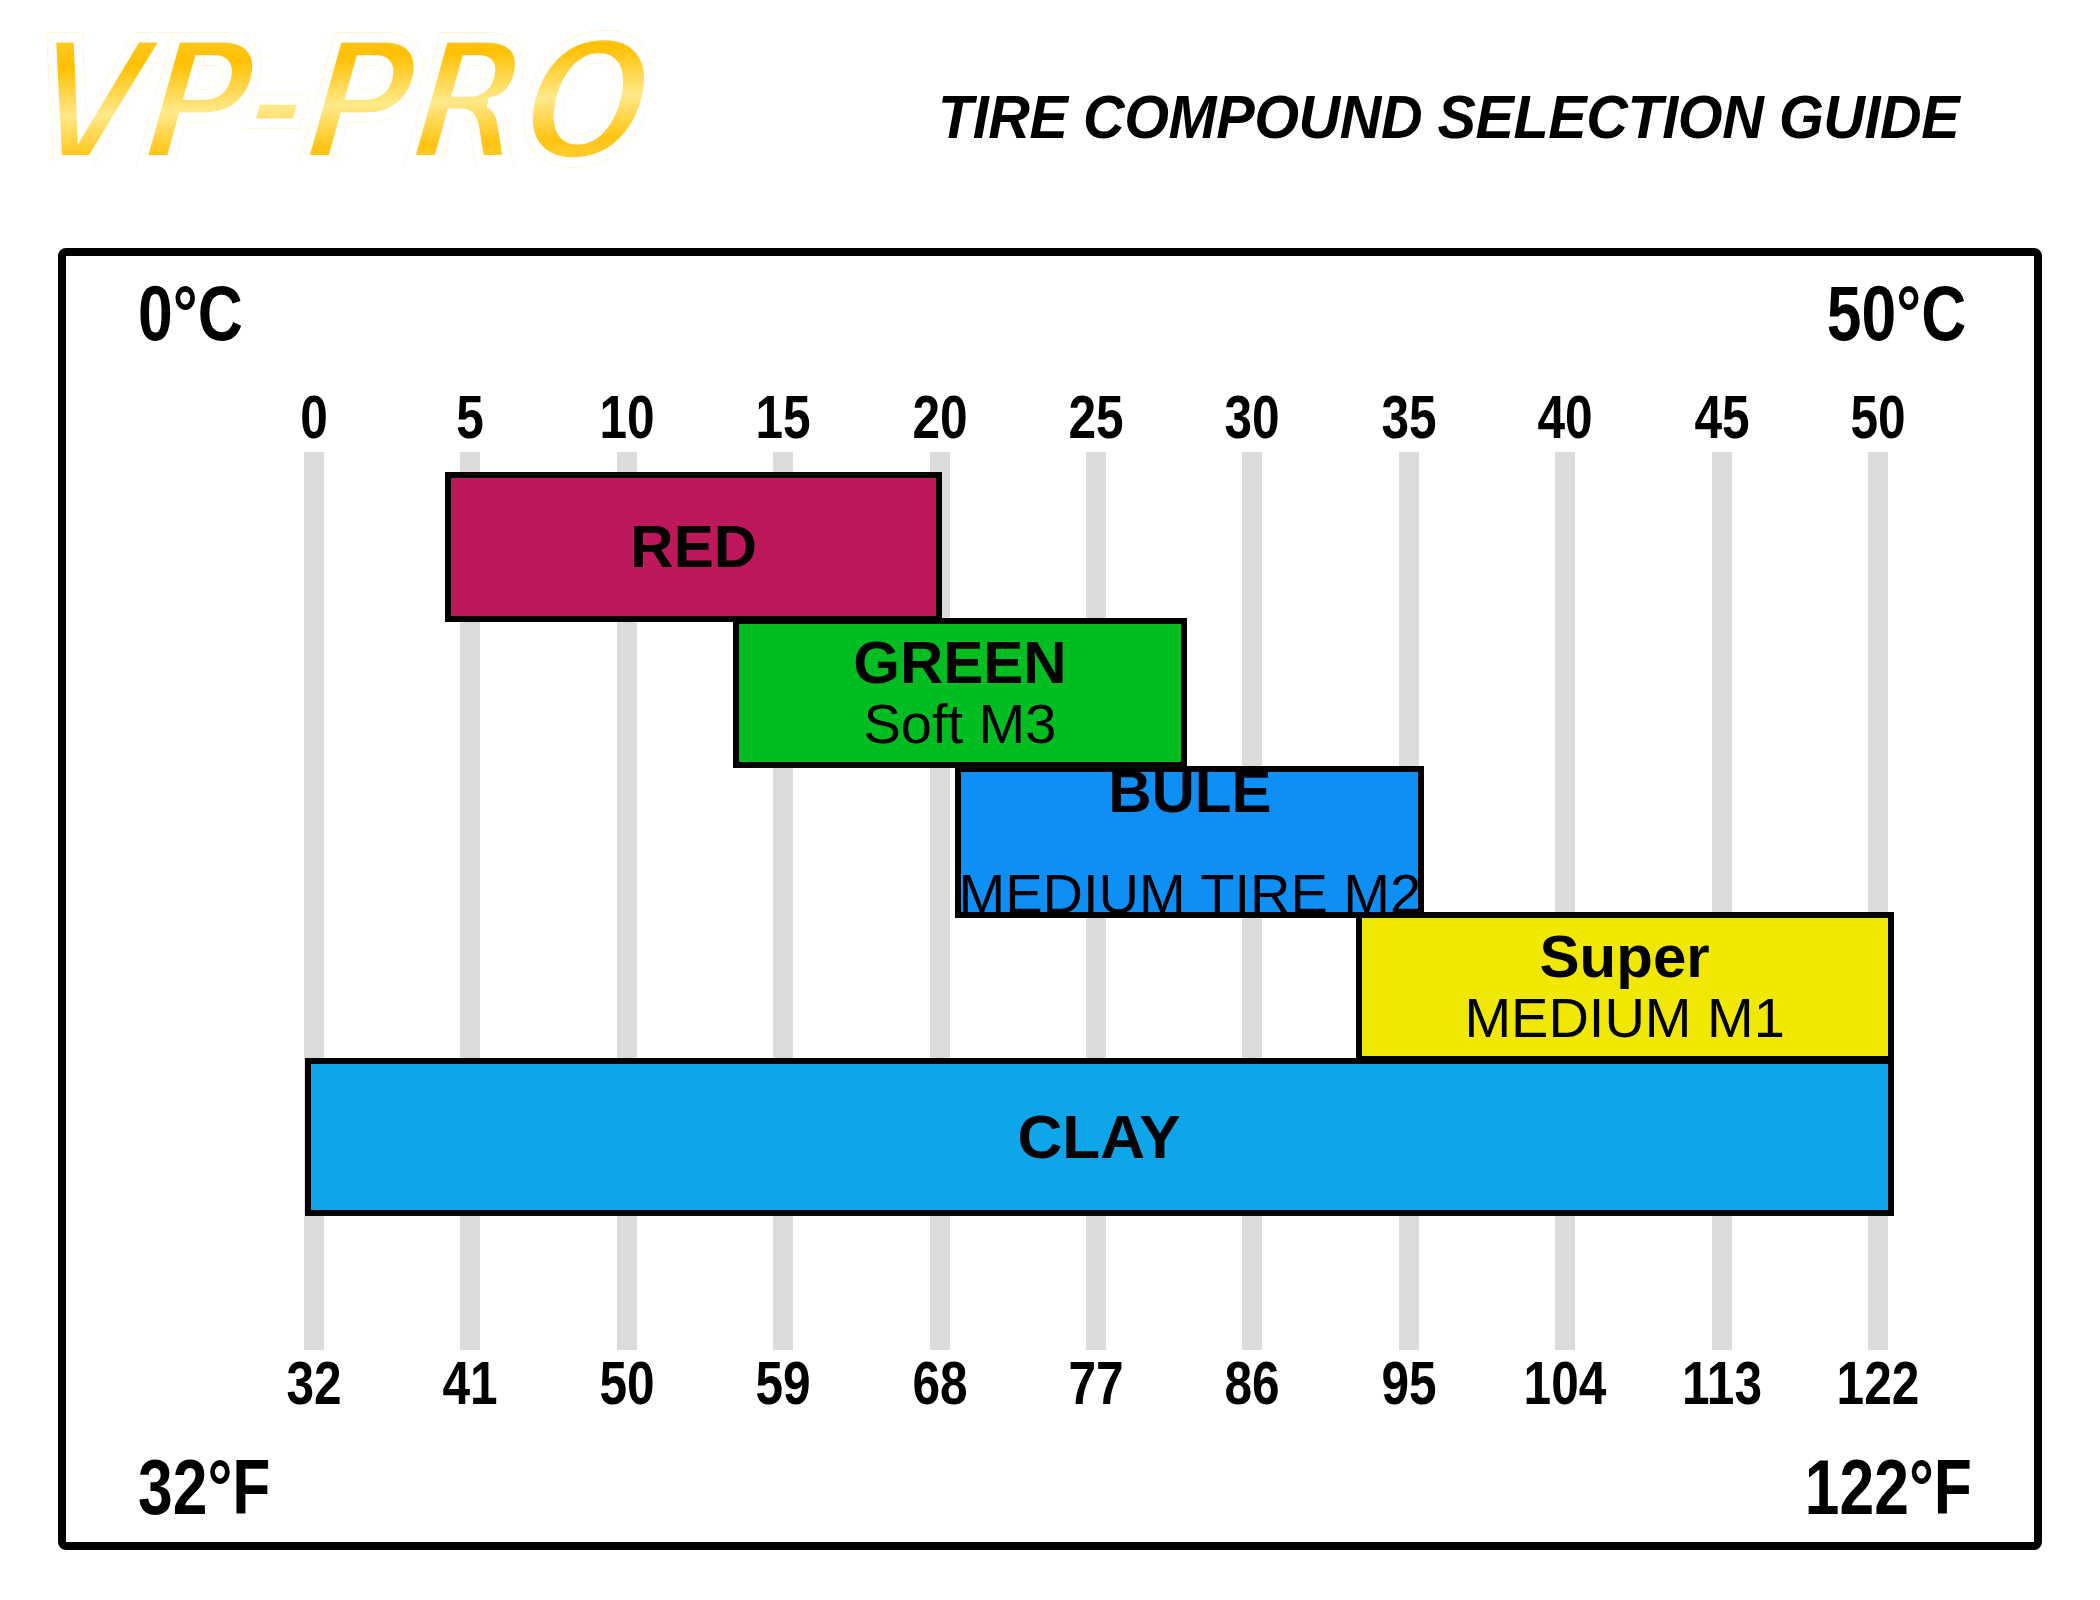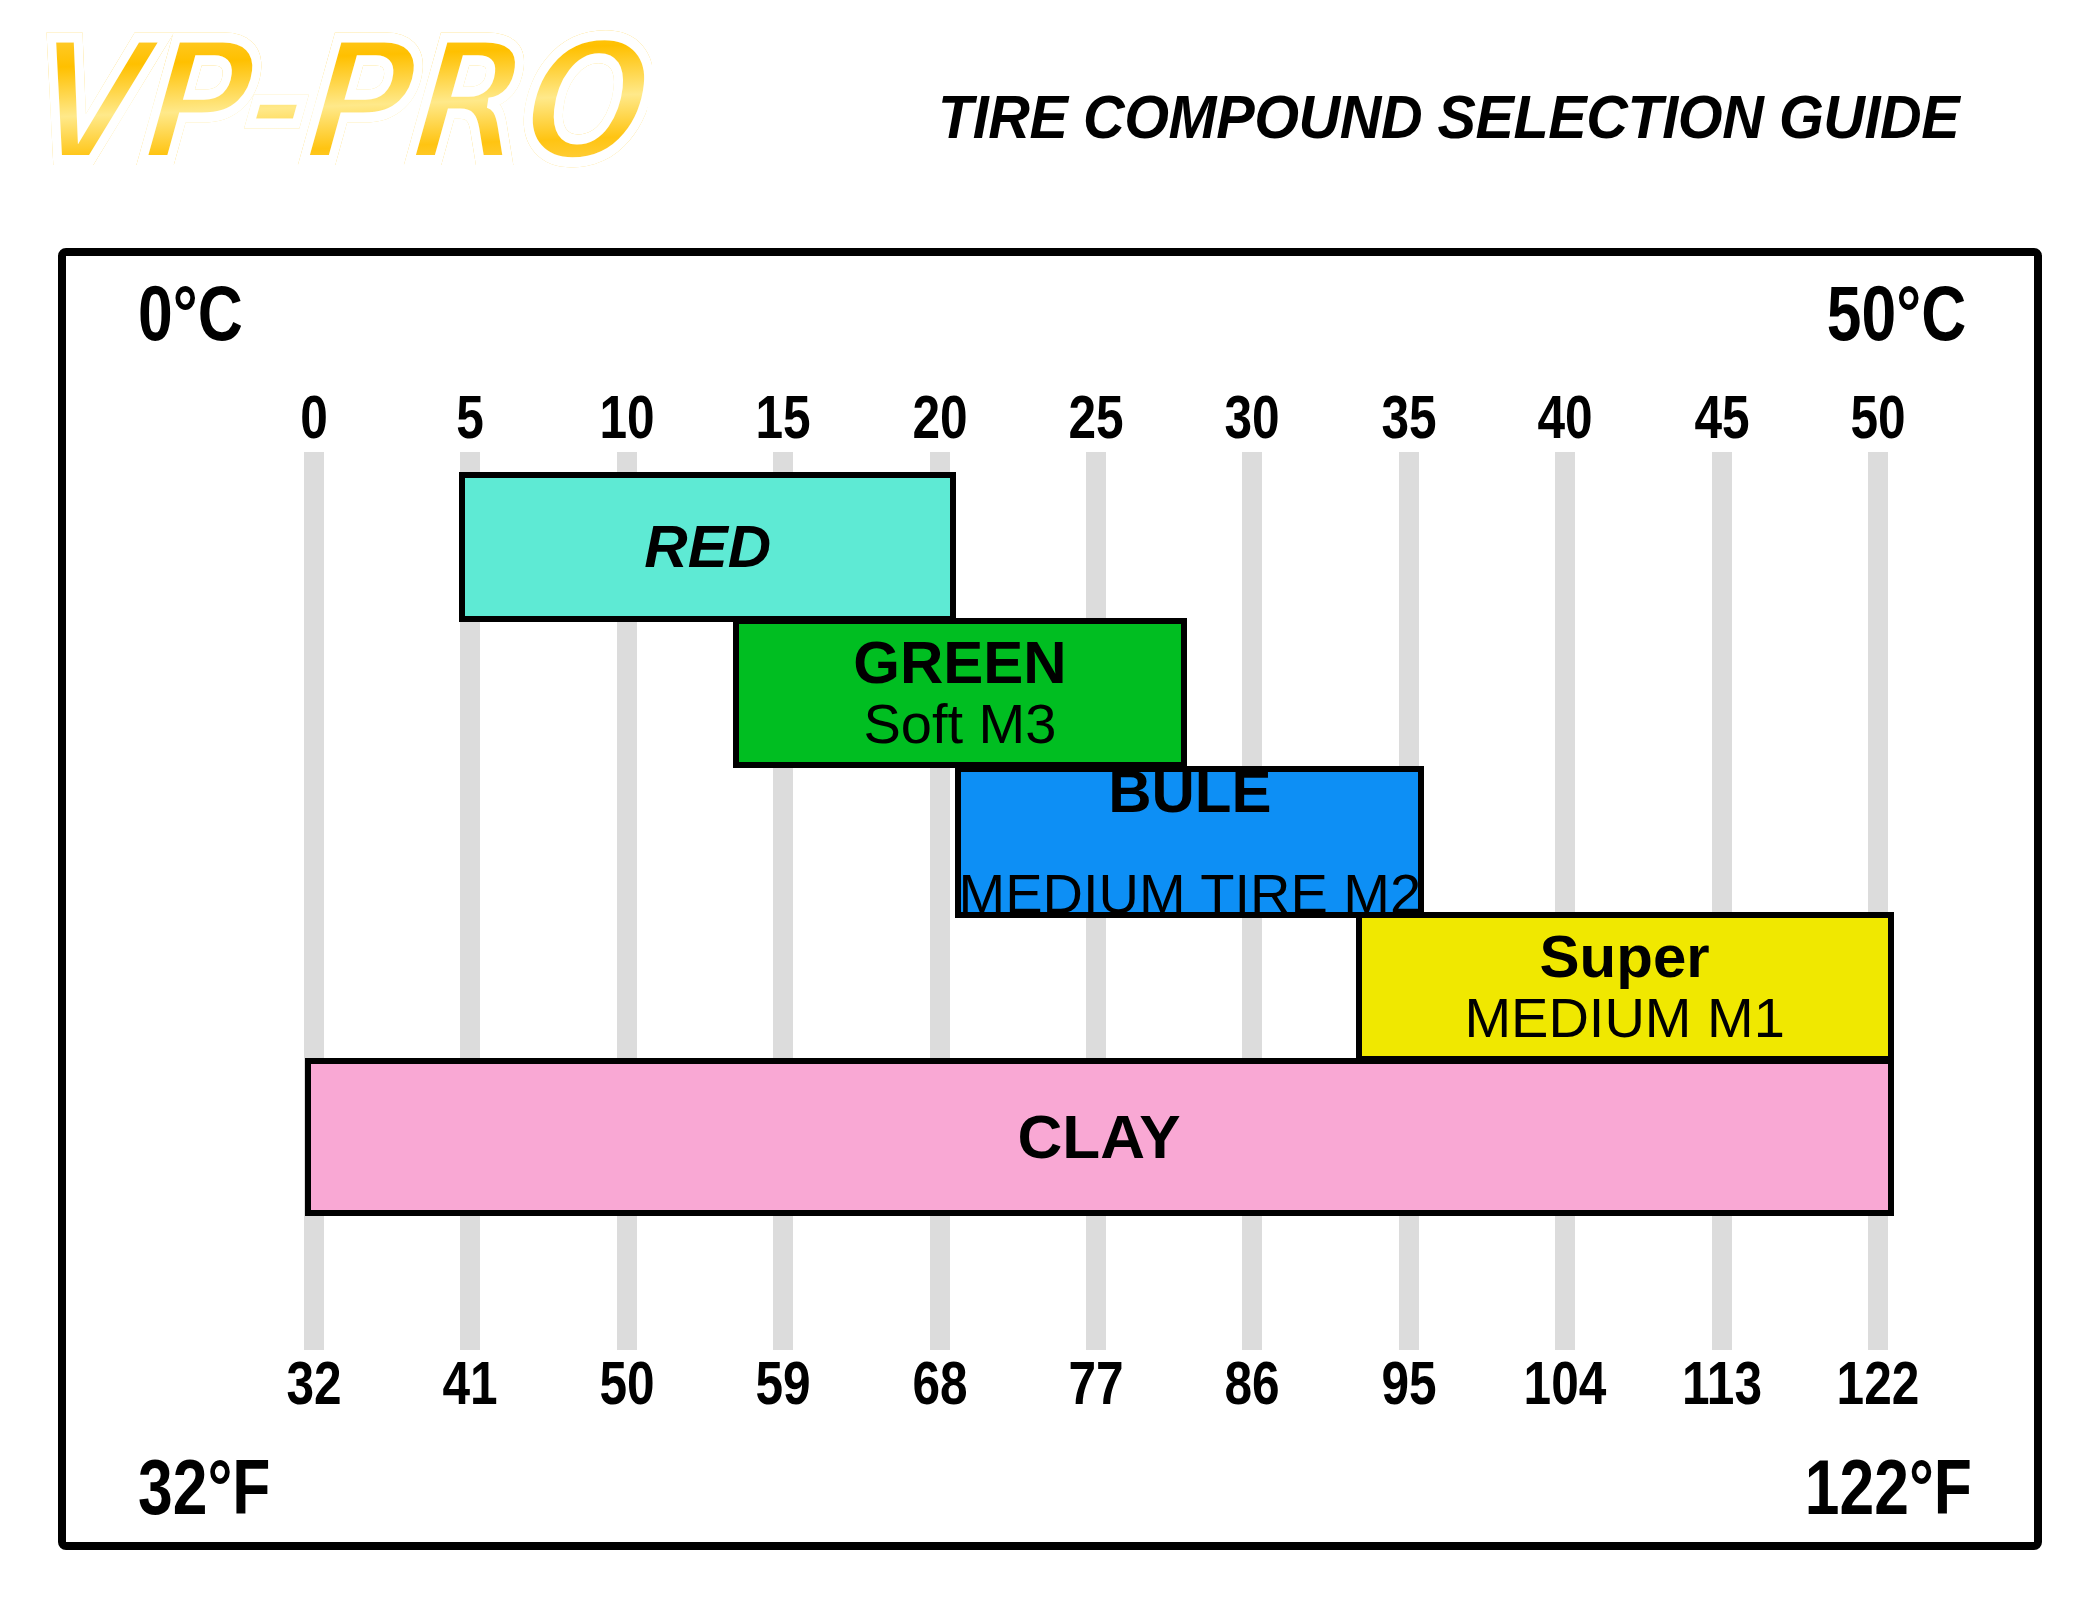--- a/index.html
+++ b/index.html
@@ -225,34 +225,34 @@
         <div class="tick" style="left: 717.2px;">59</div>
         <div class="tick" style="left: 873.6px;">68</div>
         <div class="tick" style="left: 1030px;">77</div>
         <div class="tick" style="left: 1186.4px;">86</div>
         <div class="tick" style="left: 1342.8px;">95</div>
         <div class="tick" style="left: 1499.2px;">104</div>
         <div class="tick" style="left: 1655.6px;">113</div>
         <div class="tick" style="left: 1812px;">122</div>
       </div>
     <div id="bars-layer">
-        <div class="bar" style="left: 393px; top: 108px; width: 497.352px; height: 150px; background: #5eead4; font-style: italic;">
+        <div class="bar" style="left: 379px; top: 108px; width: 497.352px; height: 150px; background: #be185d;">
           <div class="bar-title">RED</div>
         </div>
         <div class="bar" style="left: 667.152px; top: 254px; width: 453.56px; height: 150px; background: rgb(0, 190, 33);">
           <div class="bar-title">GREEN</div>
           <div class="bar-sub">Soft M3</div>
         </div>
         <div class="bar" style="left: 889.24px; top: 402px; width: 469.2px; height: 152px; background: rgb(13, 143, 245); gap: 41px;">
           <div class="bar-title">BULE</div>
           <div class="bar-sub">MEDIUM TIRE M2</div>
         </div>
         <div class="bar" style="left: 1289.62px; top: 548px; width: 538.016px; height: 150px; background: rgb(240, 232, 0);">
           <div class="bar-title">Super</div>
           <div class="bar-sub">MEDIUM M1</div>
         </div>
-        <div class="bar bar-single" style="left: 238.616px; top: 694px; width: 1589.02px; height: 158px; background: #f9a8d4;">
+        <div class="bar bar-single" style="left: 238.616px; top: 694px; width: 1589.02px; height: 158px; background: #0ea5e9;">
           <div class="bar-title">CLAY</div>
         </div>
       </div>
   </div>
 
 </div>
 
 </body></html>

